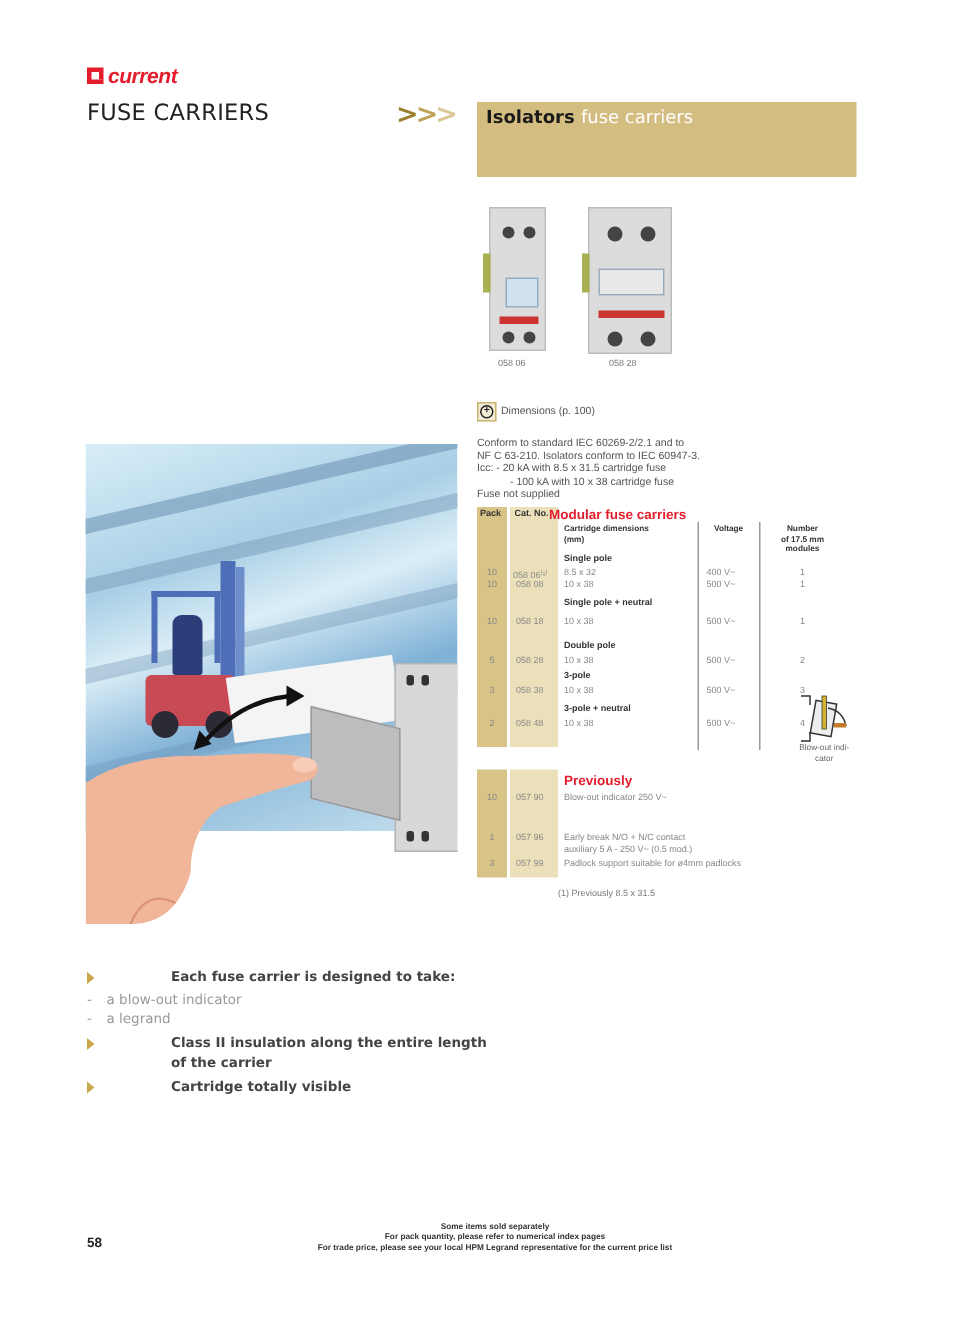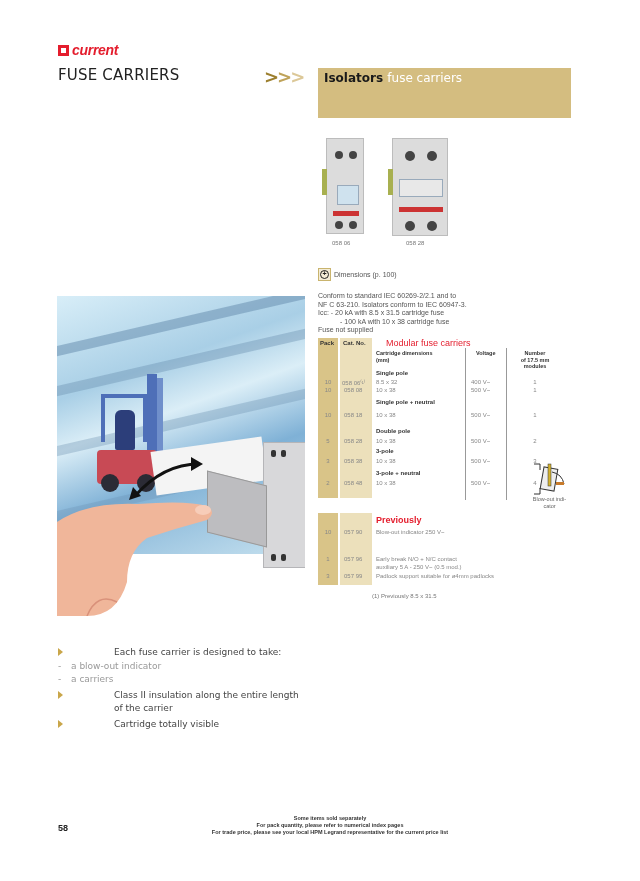--- a/index.html
+++ b/index.html
@@ -37,21 +37,21 @@
   .zoom-icon { width: 13px; height: 13px; border: 1px solid #c9b46e; background: #f3ecd6; display: flex; align-items: center; justify-content: center; }
   .zoom-icon .circ { width: 9px; height: 9px; border: 1.3px solid #222; border-radius: 50%; font-size: 7px; line-height: 6px; text-align: center; font-weight: bold; color: #222; }
 
   .conform { position: absolute; left: 318px; top: 292px; font-size: 7px; line-height: 8.6px; color: #555; font-family: "Liberation Sans", sans-serif; }
   .conform .indent { padding-left: 22px; }
 
   .table-wrap { position: absolute; left: 318px; top: 338px; width: 258px; }
   .col-pack { position: absolute; left: 0; top: 0; width: 20px; height: 160px; background: #d9c488; }
   .col-cat { position: absolute; left: 22px; top: 0; width: 32px; height: 160px; background: #ece0bb; }
   .th { position: absolute; top: 2px; font-size: 6px; font-weight: bold; color: #333; font-family: "Liberation Sans", sans-serif; }
-  .tbl-title { position: absolute; left: 68px; top: 0px; font-size: 9px; font-weight: normal; color: #e41d2d; font-family: "Liberation Sans", sans-serif; }
+  .tbl-title { position: absolute; left: 48px; top: 0px; font-size: 9px; font-weight: bold; color: #e41d2d; font-family: "Liberation Sans", sans-serif; }
   .subhead { position: absolute; font-size: 5.5px; font-weight: bold; color: #333; line-height: 6.5px; font-family: "Liberation Sans", sans-serif; }
   .vline { position: absolute; width: 1px; background: #999; }
   .cell { position: absolute; font-size: 6px; color: #888; font-family: "Liberation Sans", sans-serif; white-space: nowrap; }
   .cell.group { color: #333; font-weight: bold; }
   .cell.c { text-align: center; }
 
   .indicator-fig { position: absolute; left: 530px; top: 460px; width: 40px; height: 40px; }
   .indicator-caption { position: absolute; left: 527px; top: 496px; width: 45px; text-align: center; font-size: 5.5px; color: #666; line-height: 7px; font-family: "Liberation Sans", sans-serif; }
 
   .acc-wrap { position: absolute; left: 318px; top: 513px; width: 258px; height: 72px; }
@@ -75,21 +75,21 @@
   .load-box { position: absolute; left: 96px; top: 148px; width: 112px; height: 44px; background: #f4f4f4; transform: rotate(-8deg); }
   .arrow-svg { position: absolute; left: 70px; top: 158px; }
   .finger { position: absolute; left: 0; top: 196px; width: 160px; height: 124px; }
   .carrier { position: absolute; left: 150px; top: 146px; width: 100px; height: 128px; }
   .carrier .base { position: absolute; left: 56px; top: 0; width: 44px; height: 126px; background: #d8d8da; border: 1px solid #b5b5b8; }
   .carrier .flap { position: absolute; left: 0; top: 36px; width: 60px; height: 62px; background: #bdbdc0; border: 1px solid #999; transform: skewY(14deg); }
   .carrier .hole { position: absolute; width: 5px; height: 7px; background: #333; border-radius: 2px; }
 
   .features { position: absolute; left: 58px; top: 646px; font-family: "DejaVu Sans", sans-serif; font-size: 9px; line-height: 13px; }
   .feat { display: flex; gap: 5px; align-items: flex-start; }
-  .feat.bold { font-weight: normal; color: #444; gap: 48px; }
+  .feat.bold { font-weight: bold; color: #444; gap: 48px; }
   .feat.sub { color: #999; }
   .feat .bullet { width: 8px; flex: 0 0 8px; }
   .tri { display: inline-block; width: 0; height: 0; border-top: 4px solid transparent; border-bottom: 4px solid transparent; border-left: 5px solid #c9a64a; margin-top: 2px; }
   .feat.gap { margin-top: 3px; }
 
   .page-num { position: absolute; left: 58px; top: 823px; font-size: 9px; font-weight: bold; color: #222; font-family: "Liberation Sans", sans-serif; }
   .footer { position: absolute; left: 150px; top: 815px; width: 360px; text-align: center; font-size: 5.5px; line-height: 7px; color: #333; font-weight: bold; font-family: "Liberation Sans", sans-serif; }
 </style>
 </head>
 <body>
@@ -285,21 +285,21 @@
   <div class="feat bold">
     <span class="bullet"><span class="tri"></span></span>
     <span>Each fuse carrier is designed to take:</span>
   </div>
   <div class="feat sub">
     <span class="bullet">-</span>
       <span>a blow-out indicator</span>
   </div>
   <div class="feat sub">
     <span class="bullet">-</span>
-      <span>a carriers</span>
+      <span>a legrand</span>
   </div>
   <div class="feat bold gap">
     <span class="bullet"><span class="tri"></span></span>
     <span><span>Class II insulation along the entire length</span><br><span>of the carrier</span></span>
   </div>
   <div class="feat bold gap">
     <span class="bullet"><span class="tri"></span></span>
     <span>Cartridge totally visible</span>
   </div>
 </div>

